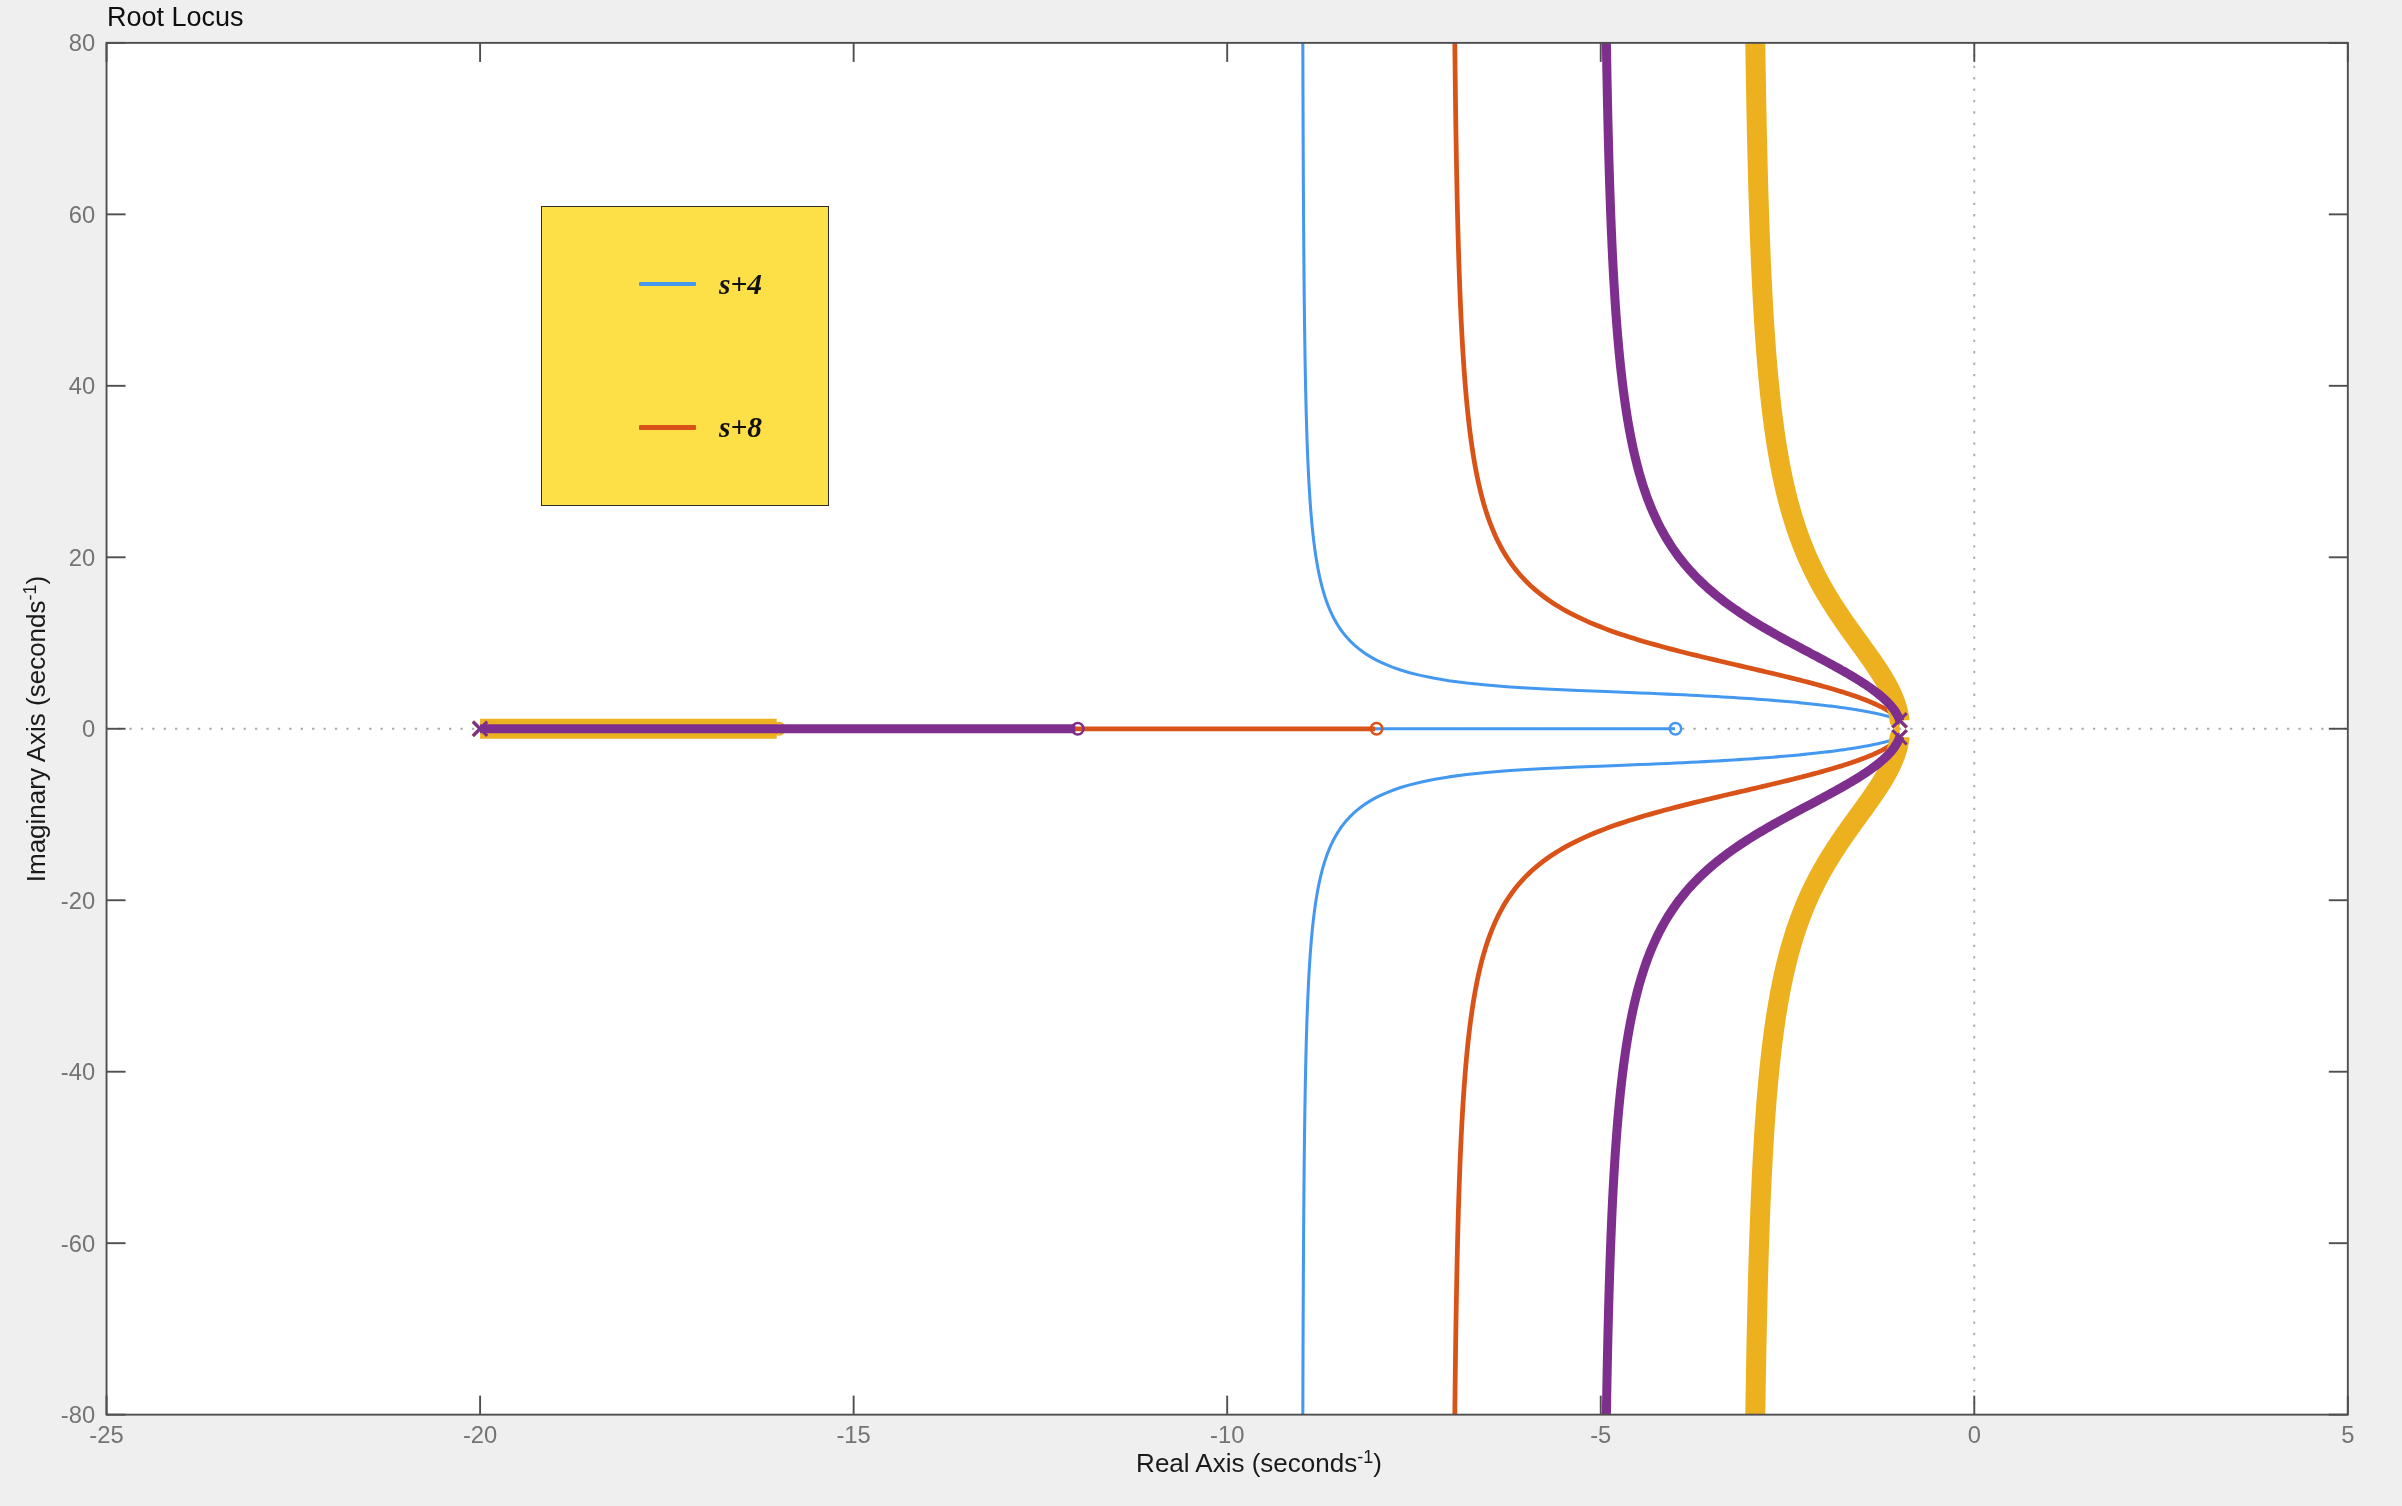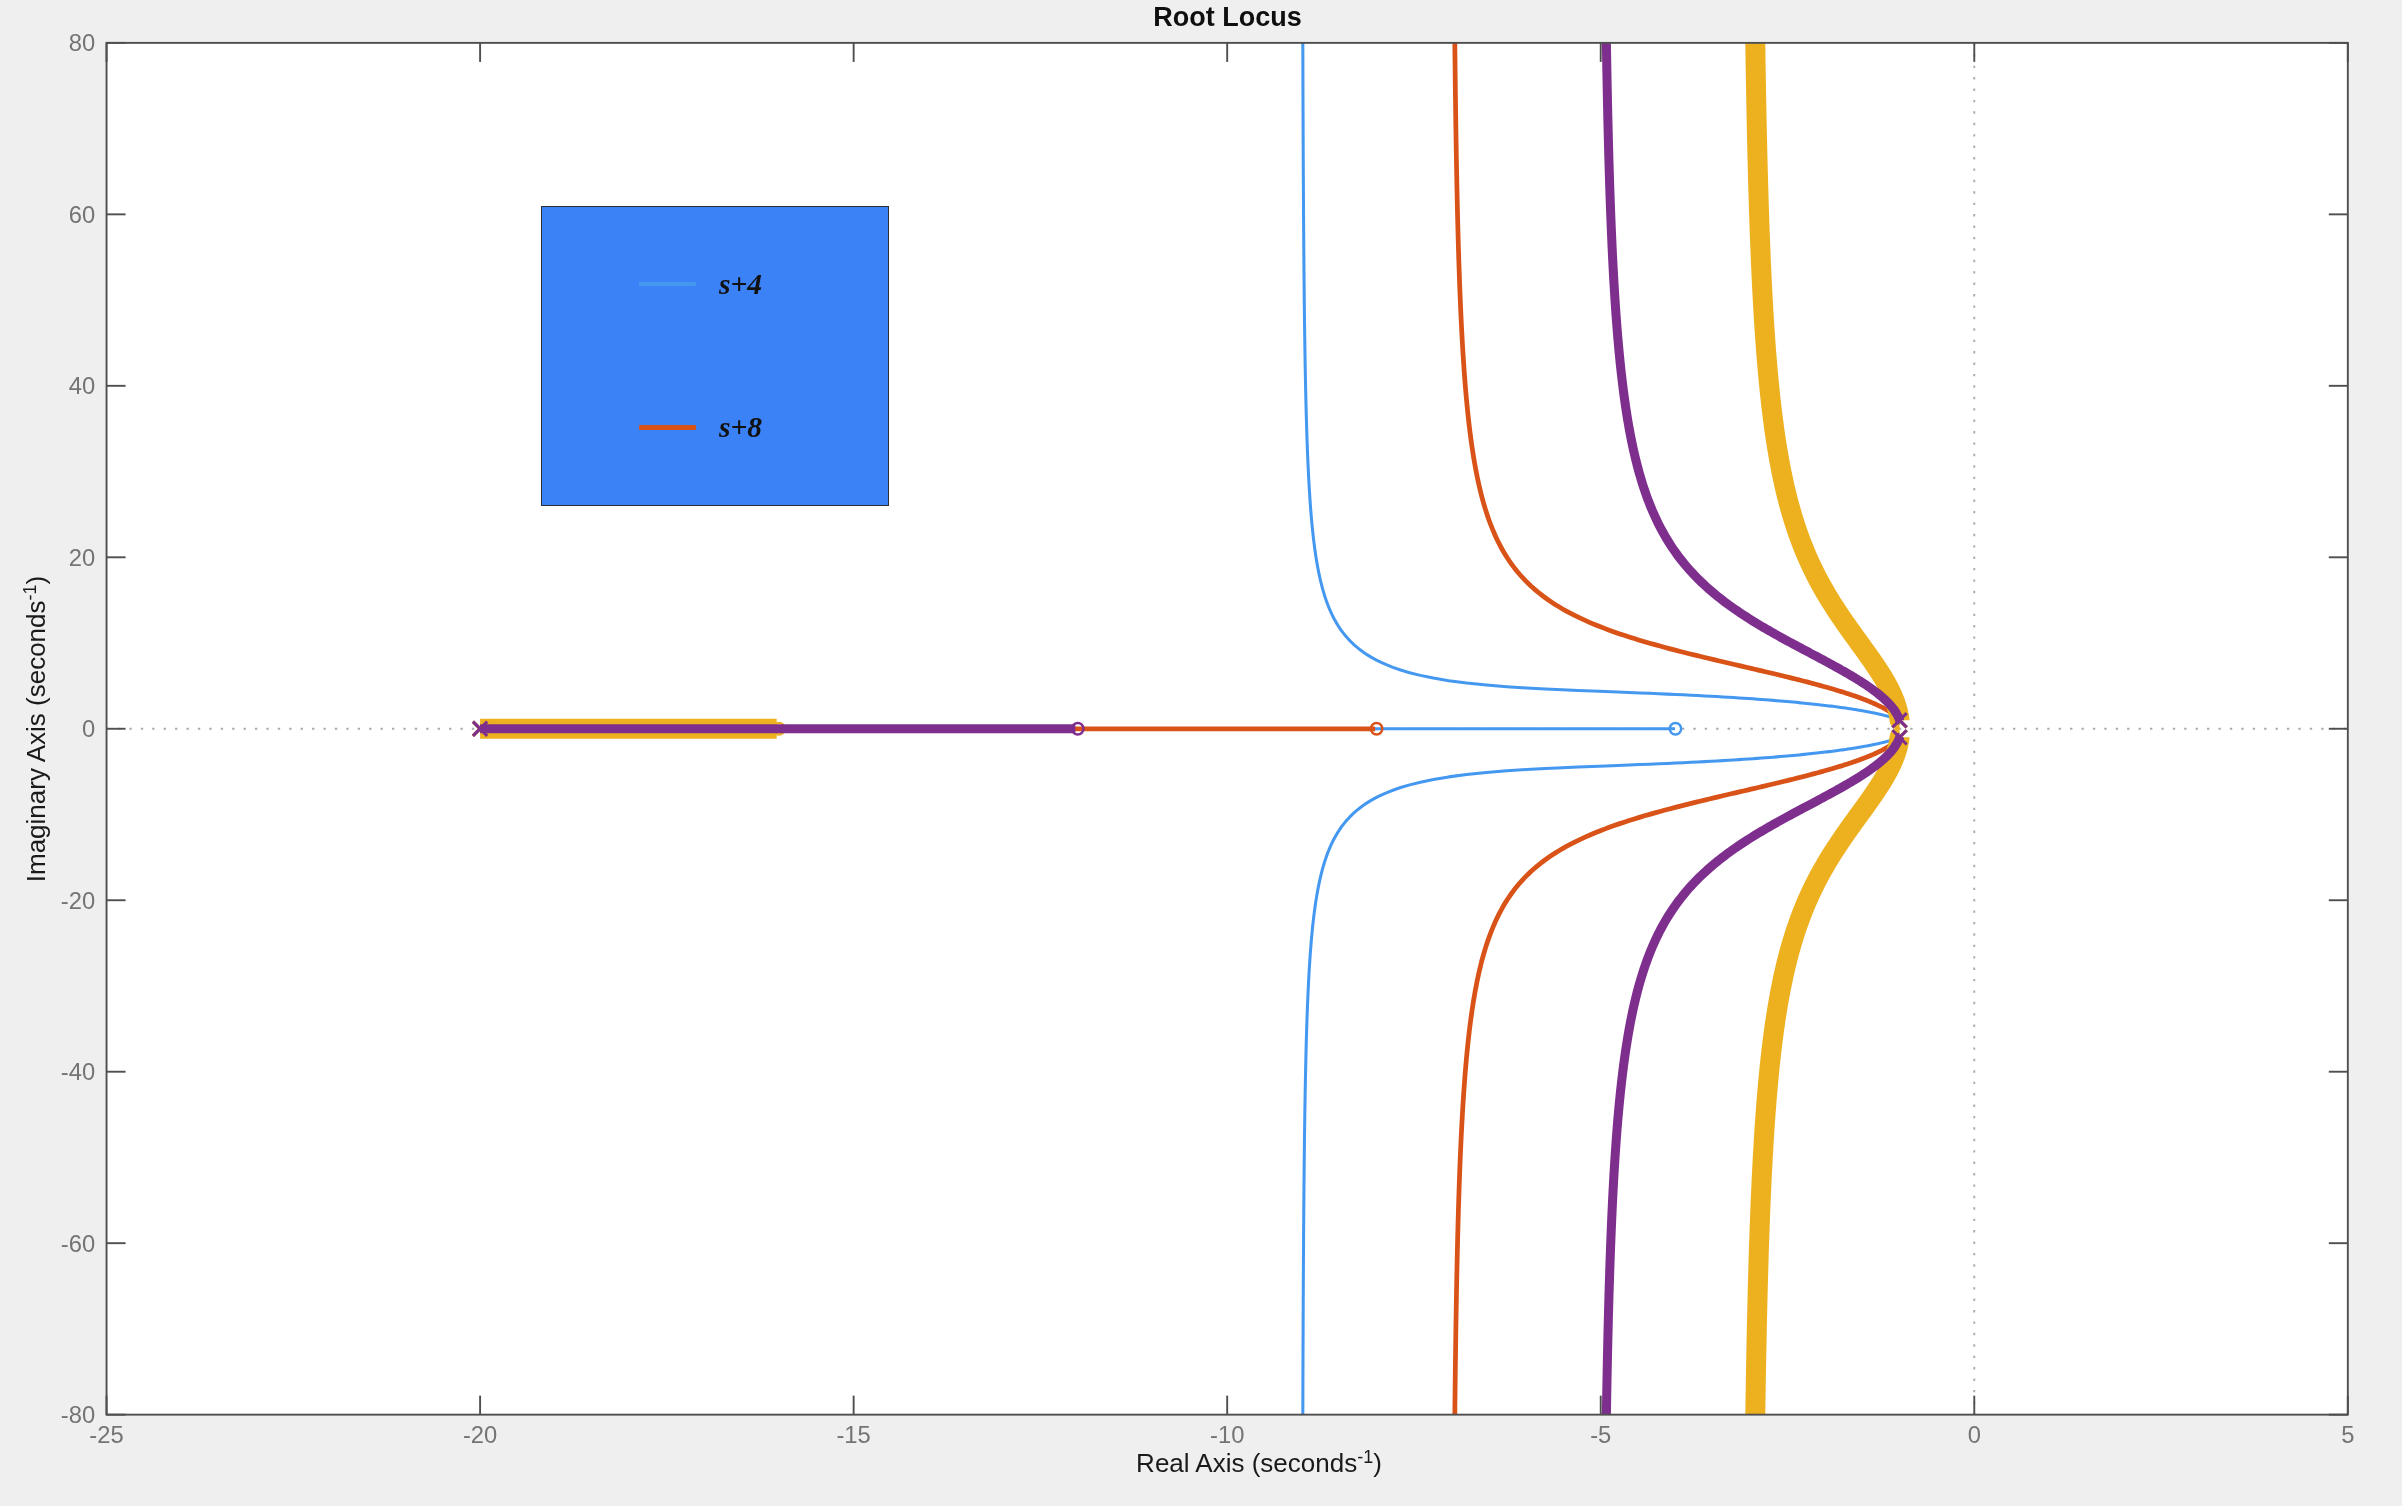--- a/index.html
+++ b/index.html
@@ -6,35 +6,35 @@
   #figure{
     position:relative;
     width:2403px;height:1507px;
     background:#efefef;
     overflow:hidden;
     font-family:"Liberation Sans", sans-serif;
   }
   #plot{position:absolute;left:0;top:0;}
   #title{
     position:absolute;left:107px;top:1.9px;width:2241px;
-    text-align:center;font-size:27px;font-weight:bold;color:#0f0f0f;
+    text-align:left;font-size:27px;font-weight:normal;color:#0f0f0f;
   }
   .axis-label{color:#1a1a1a;font-size:26px;white-space:nowrap;}
   #xlabel{
     position:absolute;left:1259px;top:1463px;
     transform:translate(-50%,-50%);
   }
   #ylabel{
     position:absolute;left:36px;top:729px;
     transform:translate(-50%,-50%) rotate(-90deg);
   }
   .axis-label sup{font-size:18px;}
   #legend{
-    position:absolute;left:541px;top:206px;width:348px;height:300px;
-    background:#3b82f6;border:1.9px solid #2e2e2e;box-sizing:border-box;
+    position:absolute;left:541px;top:206px;width:288px;height:300px;
+    background:#fde047;border:1.9px solid #2e2e2e;box-sizing:border-box;
     display:flex;flex-direction:column;justify-content:space-around;
     padding:5.7px 0;
   }
   .legend-row{display:flex;align-items:center;height:68px;}
   .legend-swatch{width:57px;margin-left:97px;border-radius:1px;}
   .legend-label{
     margin-left:23px;
     font-family:"Liberation Serif", serif;
     font-style:italic;font-weight:bold;
     font-size:29.5px;color:#111;

